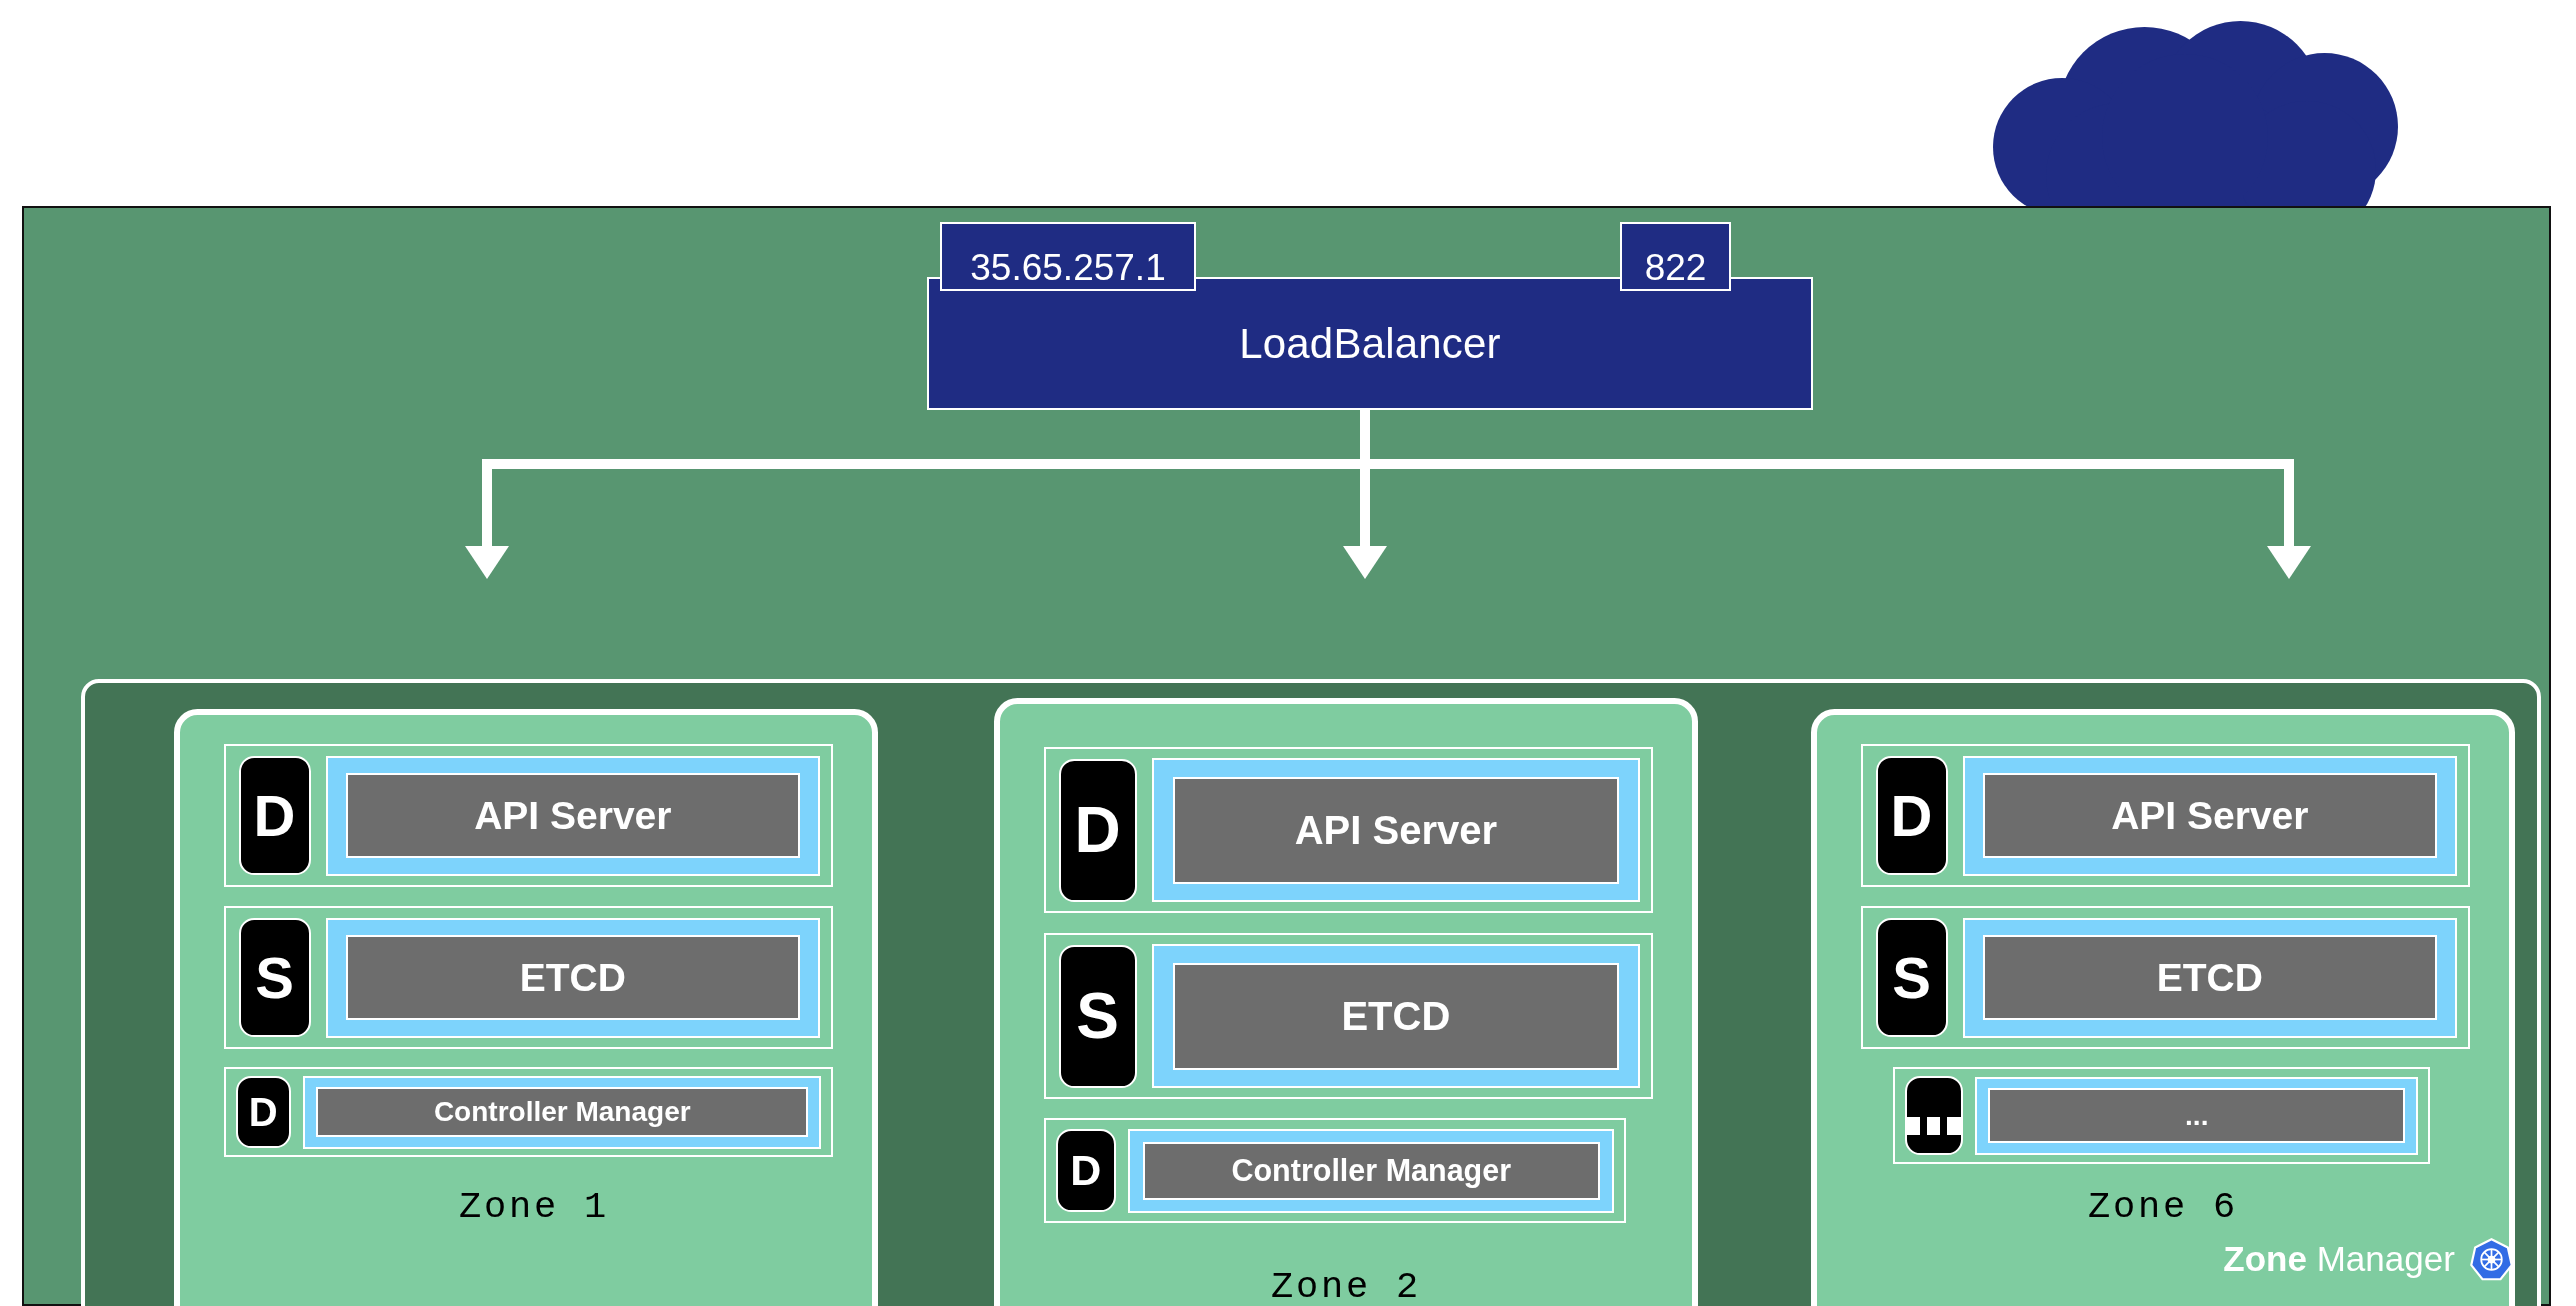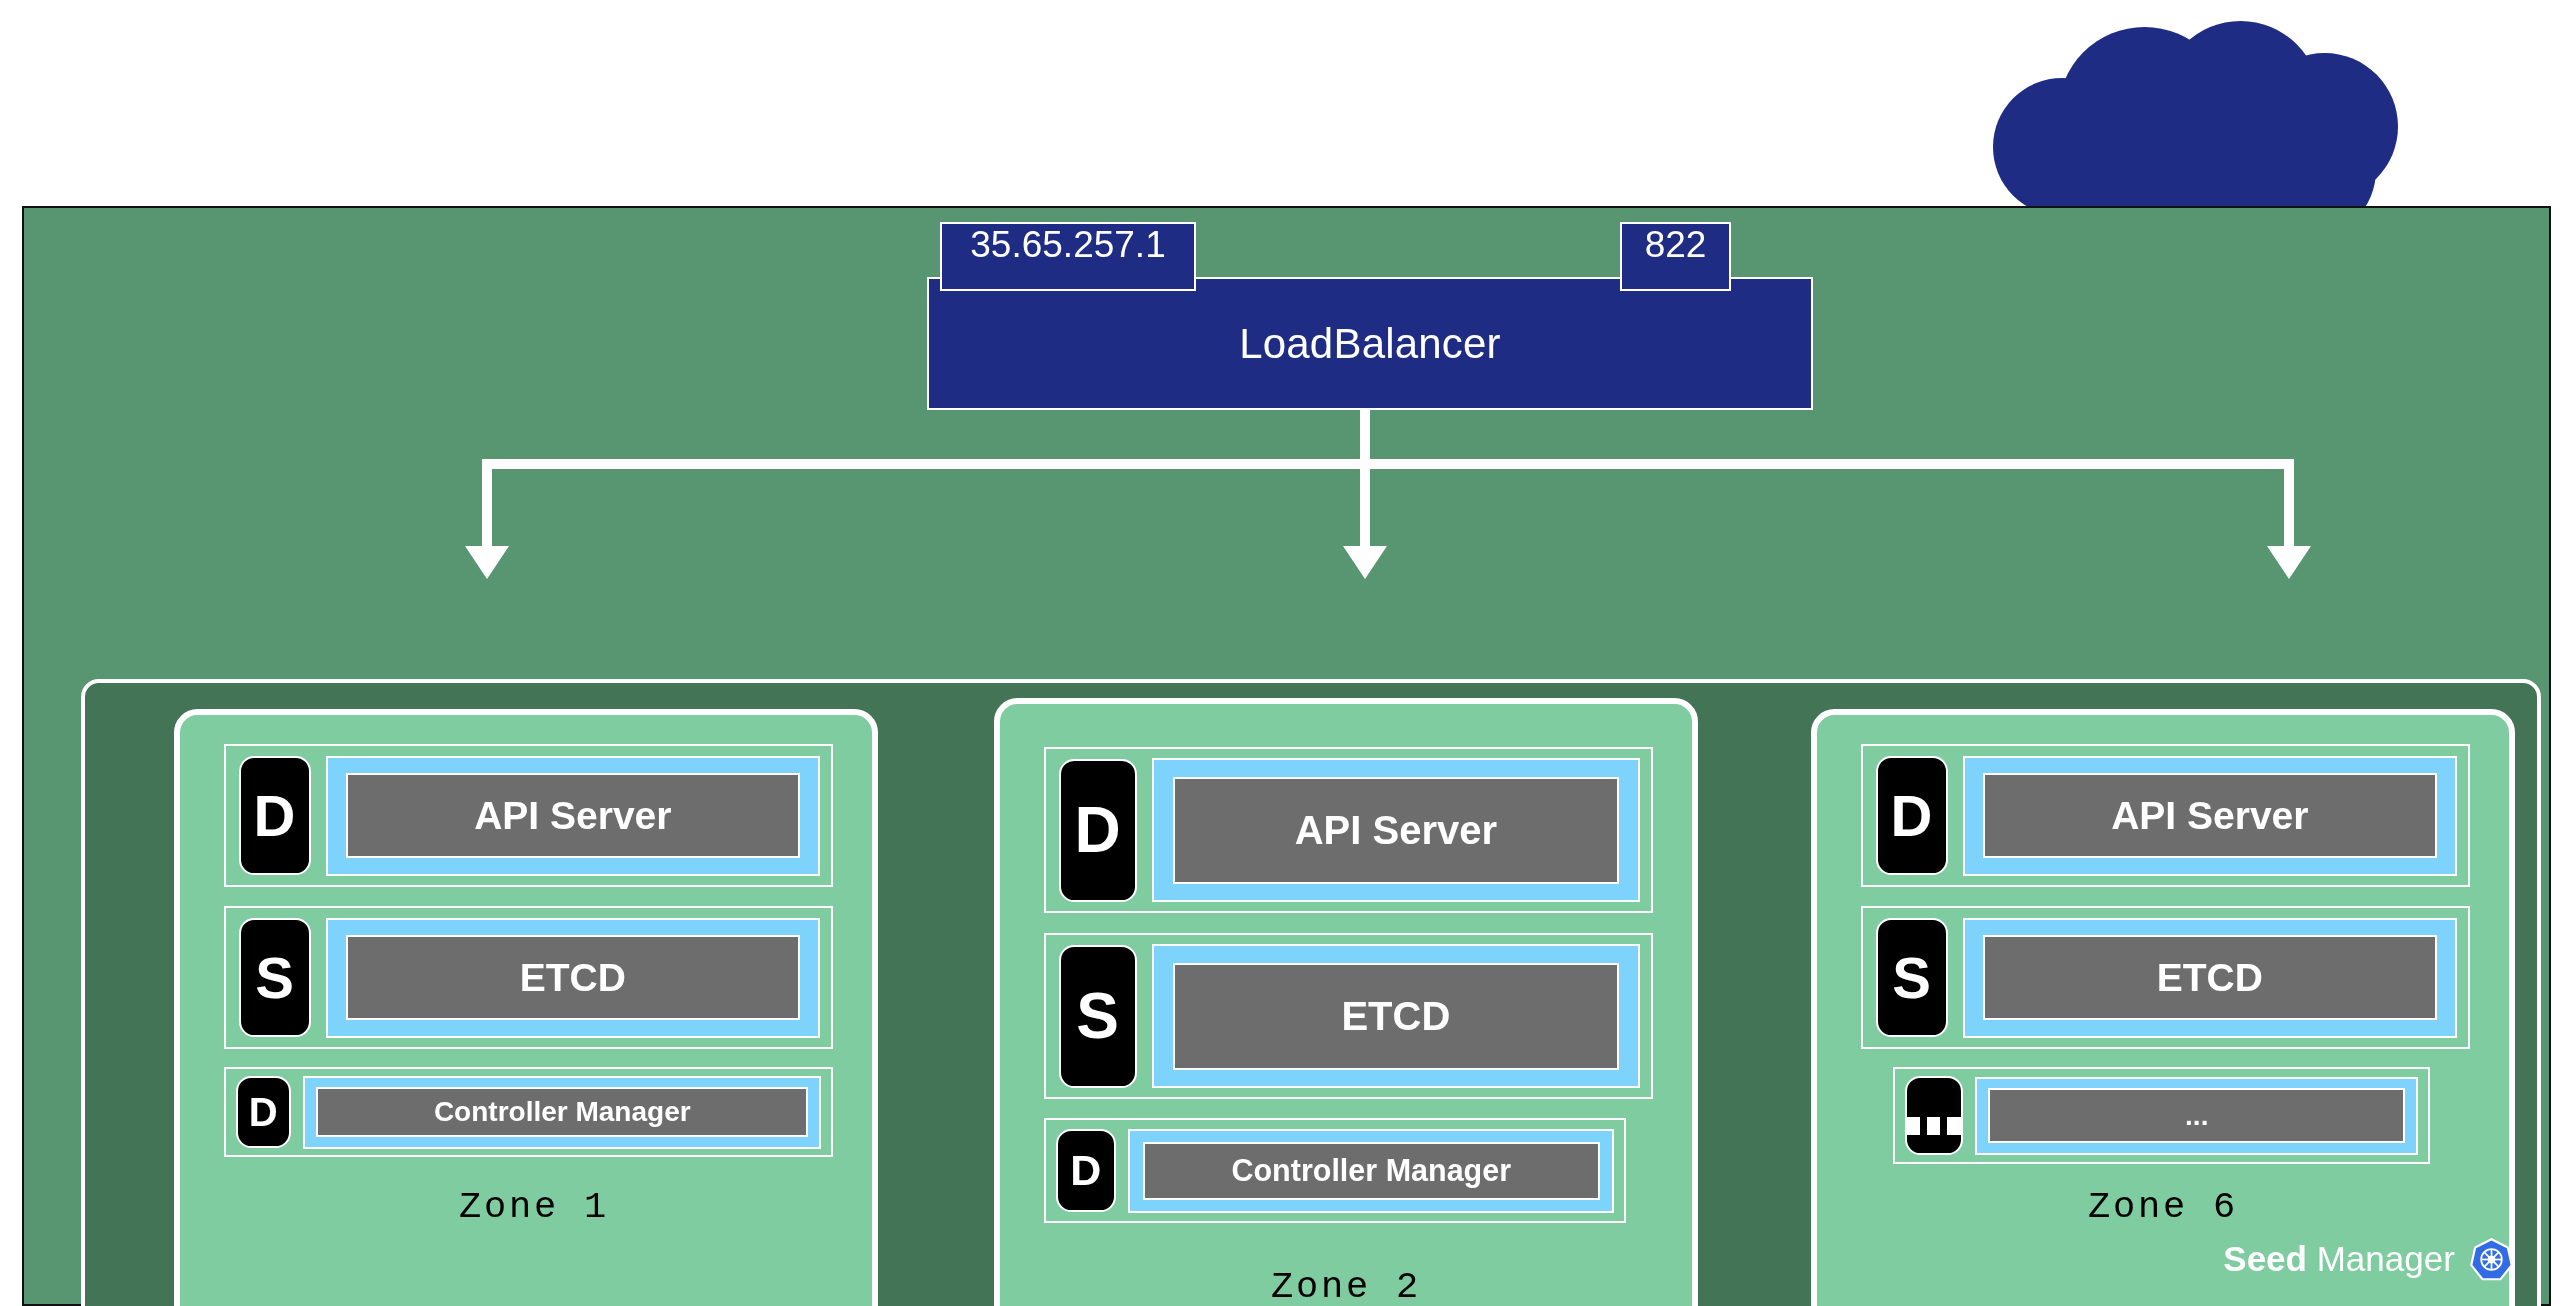--- a/index.html
+++ b/index.html
@@ -16,21 +16,21 @@
   #seed-panel{position:absolute;left:22px;top:206px;width:2529px;height:1100px;
               background:#589671;border:2.1px solid #111111;box-sizing:border-box;}
 
   
   #lb{position:absolute;left:927px;top:277px;width:886px;height:133px;
       background:#1F2C83;border:2.8px solid #ffffff;box-sizing:border-box;
       display:flex;align-items:center;justify-content:center;}
   #lb-label{color:#ffffff;font-size:42px;letter-spacing:0.2px;}
 
   .port-chip{position:absolute;background:#1F2C83;border:2.8px solid #ffffff;
-             box-sizing:border-box;display:flex;align-items:flex-start;
+             box-sizing:border-box;display:flex;align-items:flex-end;
              justify-content:center;color:#ffffff;}
   #chip-ip{left:940px;top:222px;width:256px;height:69px;font-size:37px;}
   #chip-port{left:1620px;top:222px;width:111px;height:69px;font-size:37px;}
 
   
   .conn{position:absolute;background:#ffffff;}
   .arrow-head{position:absolute;width:0;height:0;
               border-left:22px solid transparent;border-right:22px solid transparent;
               border-top:33px solid #ffffff;}
 
@@ -206,21 +206,21 @@
               <span>...</span>
             </div>
           </div>
         </div>
         <div class="zone-label" style="top:471px;">Zone 6</div>
       </div>
 
     </div>
 
     <div id="seed-footer">
-      <div class="txt"><b>Seed</b><span> Manager</span></div>
+      <div class="txt"><b>Zone</b><span> Manager</span></div>
       <svg id="k8s-logo" viewBox="0 0 100 100">
         <polygon points="50,3 88,22 97,63 71,96 29,96 3,63 12,22" fill="#326CE5" stroke="#ffffff" stroke-width="5"></polygon>
         <g stroke="#ffffff" stroke-width="4" fill="none">
           <circle cx="50" cy="50" r="24"></circle>
           <circle cx="50" cy="50" r="7" fill="#ffffff"></circle>
           <line x1="50" y1="26" x2="50" y2="43"></line>
           <line x1="50" y1="57" x2="50" y2="74"></line>
           <line x1="26" y1="50" x2="43" y2="50"></line>
           <line x1="57" y1="50" x2="74" y2="50"></line>
           <line x1="33" y1="33" x2="45" y2="45"></line>

